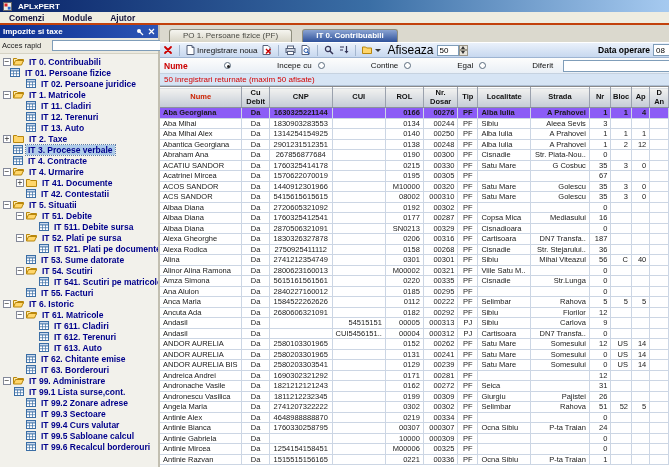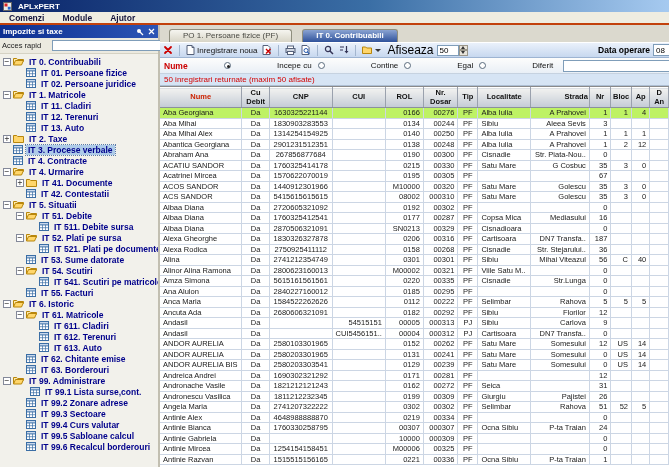--- a/index.html
+++ b/index.html
@@ -71,21 +71,21 @@
 
   .tablewrap { flex:1; background:#fff; overflow:hidden; border-top:1px solid #8a8a8a; }
   table { border-collapse:collapse; table-layout:fixed; }
   th { background:linear-gradient(#F2F2F0,#C4CBD6); border-right:1px solid #9aa1ad; border-bottom:1px solid #8a919d;
        border-top:1px solid #fff; font-size:7.5px; font-weight:bold; color:#111; text-align:center;
        white-space:pre-line; line-height:1.15; height:20px; padding:0 1px; overflow:hidden; }
   th.hl { color:#cc2200; }
   td { height:9.9px; font-size:7.5px; color:#1a1a1a; border-right:1px solid #ccd6e4; border-bottom:1px solid #ccd6e4;
        padding:0 3px; white-space:nowrap; overflow:hidden; line-height:9.5px; }
   td.left{text-align:left;} td.center{text-align:center;} td.right{text-align:right;}
-  tr.selrow td { background:#bef264; }
+  tr.selrow td { background:#8b5cf6;font-weight:bold; }
 
   svg { display:block; }
 </style>
 </head>
 <body>
 
 <div id="app">
   <div class="titlebar">
     <span class="ticon">
       <svg width="9" height="9" viewBox="0 0 9 9">
@@ -129,21 +129,21 @@
           <div class="tree-item" style="padding-left: 3px;">
             <span class="tbox">−</span>
             <span class="ticon">
               <svg width="11" height="9" viewBox="0 0 11 9">
                 <path d="M.5 8 V1.5 h3.2 l1 1 h5.8 v2" fill="#ffe9a8" stroke="#b8860b"></path>
                 <path d="M.5 8 l2-4.5 h8 l-2 4.5 z" fill="#ffd66b" stroke="#b8860b"></path>
               </svg>
             </span>
             <span class="tlabel">IT 0. Contribuabili</span>
           </div>
-          <div class="tree-item" style="padding-left: 16px;">
+          <div class="tree-item" style="">
             <span class="tspace"></span>
             <span class="ticon">
               <svg width="10" height="9" viewBox="0 0 10 9">
                 <rect x="0.5" y="0.5" width="9" height="8" fill="#fff" stroke="#3b6ea5"></rect>
                 <rect x="0.5" y="0.5" width="9" height="2.4" fill="#c8d8ec" stroke="#3b6ea5"></rect>
                 <path d="M0.5 5.7 H9.5 M3.5 2.9 V8.5 M6.5 2.9 V8.5" stroke="#3b6ea5" stroke-width="0.7"></path>
               </svg>
             </span>
             <span class="tlabel">IT 01. Persoane fizice</span>
           </div>
@@ -435,21 +435,21 @@
           <div class="tree-item" style="padding-left: 3px;">
             <span class="tbox">−</span>
             <span class="ticon">
               <svg width="11" height="9" viewBox="0 0 11 9">
                 <path d="M.5 8 V1.5 h3.2 l1 1 h5.8 v2" fill="#ffe9a8" stroke="#b8860b"></path>
                 <path d="M.5 8 l2-4.5 h8 l-2 4.5 z" fill="#ffd66b" stroke="#b8860b"></path>
               </svg>
             </span>
             <span class="tlabel">IT 99. Administrare</span>
           </div>
-          <div class="tree-item" style="padding-left: 20px;">
+          <div class="tree-item" style="padding-left: 4px;">
             <span class="tspace"></span>
             <span class="ticon">
               <svg width="10" height="9" viewBox="0 0 10 9">
                 <rect x="0.5" y="0.5" width="9" height="8" fill="#fff" stroke="#3b6ea5"></rect>
                 <rect x="0.5" y="0.5" width="9" height="2.4" fill="#c8d8ec" stroke="#3b6ea5"></rect>
                 <path d="M0.5 5.7 H9.5 M3.5 2.9 V8.5 M6.5 2.9 V8.5" stroke="#3b6ea5" stroke-width="0.7"></path>
               </svg>
             </span>
             <span class="tlabel">IT 99.1 Lista surse,cont.</span>
           </div>
@@ -642,21 +642,21 @@
                 <th class="hl" style="width: 82px;">Nume</th>
                 <th style="width: 29px;">Cu
 Debit</th>
                 <th style="width: 63px;">CNP</th>
                 <th style="width: 51px;">CUI</th>
                 <th style="width: 39px;">ROL</th>
                 <th style="width: 35px;">Nr.
 Dosar</th>
                 <th style="width: 21px;">Tip</th>
                 <th style="width: 53px;">Localitate</th>
-                <th style="width: 59px; text-align: right;">Strada</th>
+                <th style="width: 59px;">Strada</th>
                 <th style="width: 22px;">Nr</th>
                 <th style="width: 21px;">Bloc</th>
                 <th style="width: 19px;">Ap</th>
                 <th style="width: 20px;">D
 An</th>
               </tr>
             </thead>
           <tbody id="tbody">
               <tr class="selrow">
                 <td class="left">Aba Georgiana</td>

